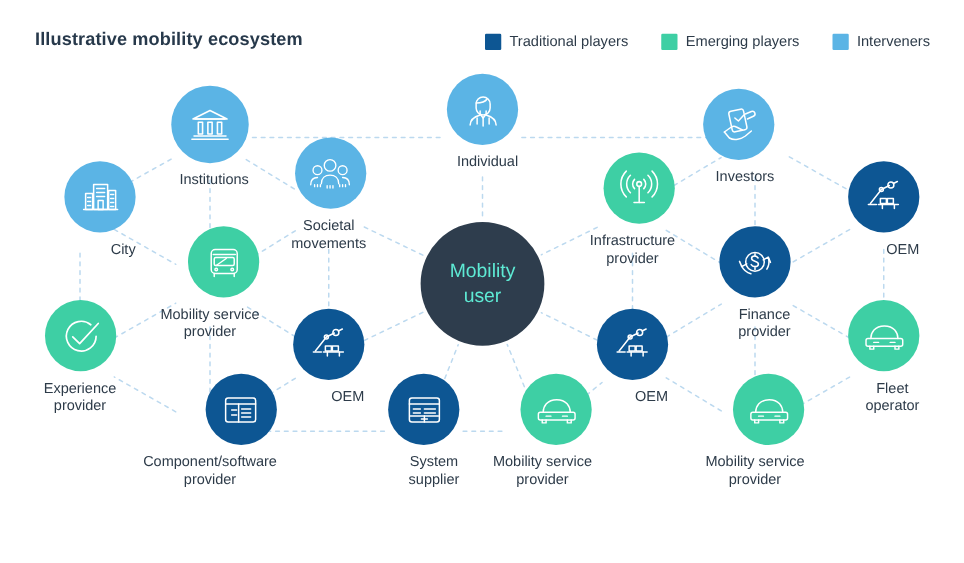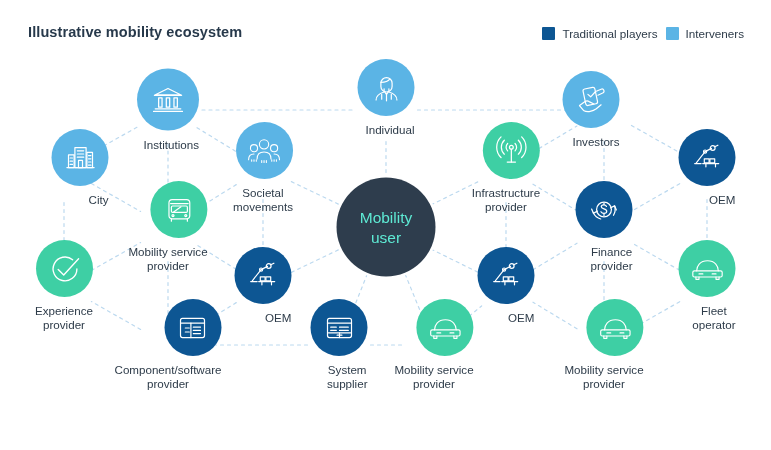--- a/index.html
+++ b/index.html
@@ -14,21 +14,21 @@
   #stage{position:absolute;inset:0;width:771px;height:424px;}
 
   
   .title{
     position:absolute;left:28px;top:24px;
     font-size:14.5px;font-weight:bold;color:#27394b;
     letter-spacing:.1px;white-space:nowrap;
   }
   .legend{
     position:absolute;right:27px;top:27px;
-    display:flex;align-items:center;gap:8px;
+    display:flex;align-items:center;gap:26px;
   }
   .leg-item{display:flex;align-items:center;gap:7px;}
   .leg-sw{width:13px;height:13px;border-radius:1px;display:block;}
   .leg-lb{font-size:11.7px;color:#2d3b49;white-space:nowrap;}
 
   
   #edges{position:absolute;left:0;top:0;width:771px;height:450px;}
 
   .node{
     position:absolute;
@@ -60,20 +60,24 @@
 <body>
 
 <div id="stage">
 
   <div class="title">Illustrative mobility ecosystem</div>
 
   <div class="legend">
     <div class="leg-item">
       <span class="leg-sw" style="background: rgb(13, 86, 147);"></span>
       <span class="leg-lb">Traditional players</span>
+    </div>
+    <div class="leg-item">
+      <span class="leg-sw" style="background: rgb(62, 207, 164);"></span>
+      <span class="leg-lb">Emerging players</span>
     </div>
     <div class="leg-item">
       <span class="leg-sw" style="background: rgb(91, 180, 229);"></span>
       <span class="leg-lb">Interveners</span>
     </div>
   </div>
 
   <svg id="edges" viewBox="0 0 771 450" preserveAspectRatio="none">
       <line x1="91.51096204134012" y1="152.65734809232956" x2="138.30562827283924" y2="126.5603226939935" stroke="#bcd9ef" stroke-width="1.2" stroke-dasharray="3 4" stroke-linecap="round"></line>
       <line x1="197.01913052167063" y1="127.71694284480944" x2="236.11462907551103" y2="151.58577354083832" stroke="#bcd9ef" stroke-width="1.2" stroke-dasharray="3 4" stroke-linecap="round"></line>
@@ -136,21 +140,21 @@
             <rect x="28" y="13" width="7" height="19"></rect>
       <path d="M7 20h3M7 24h3M7 28h3"></path>
       <path d="M16 11h8M16 15h8M16 19h8"></path>
             <rect x="17.5" y="23" width="5" height="9"></rect>
       <path d="M30 17h3M30 21h3M30 25h3M30 29h3"></path>
       <path d="M3 32h34"></path>
           </svg>
         </div>
         <div class="nlabel">City</div>
       </div>
-      <div class="node" style="left: 263px; top: 168px;">
+      <div class="node" style="left: 263px; top: 156px;">
         <div class="disc" style="width: 57px; height: 57px; background: rgb(91, 180, 229);">
           <svg viewBox="0 0 44 40" width="34" height="31" fill="none" stroke="#fff" stroke-width="1.4" stroke-linejoin="round" stroke-linecap="round">
       <circle cx="22" cy="12" r="6"></circle>
             <path d="M13 31c0-6 4-9 9-9s9 3 9 9"></path>
       <circle cx="9" cy="17" r="4.6"></circle>
             <path d="M2 32c0-5 3-7.5 7-7.5"></path>
       <circle cx="35" cy="17" r="4.6"></circle>
             <path d="M42 32c0-5-3-7.5-7-7.5"></path>
       <path d="M6 32v2M9 32v2M12 32v2M19 33v2.5M22 33v2.5M25 33v2.5M32 32v2M35 32v2M38 32v2"></path>
           </svg>

